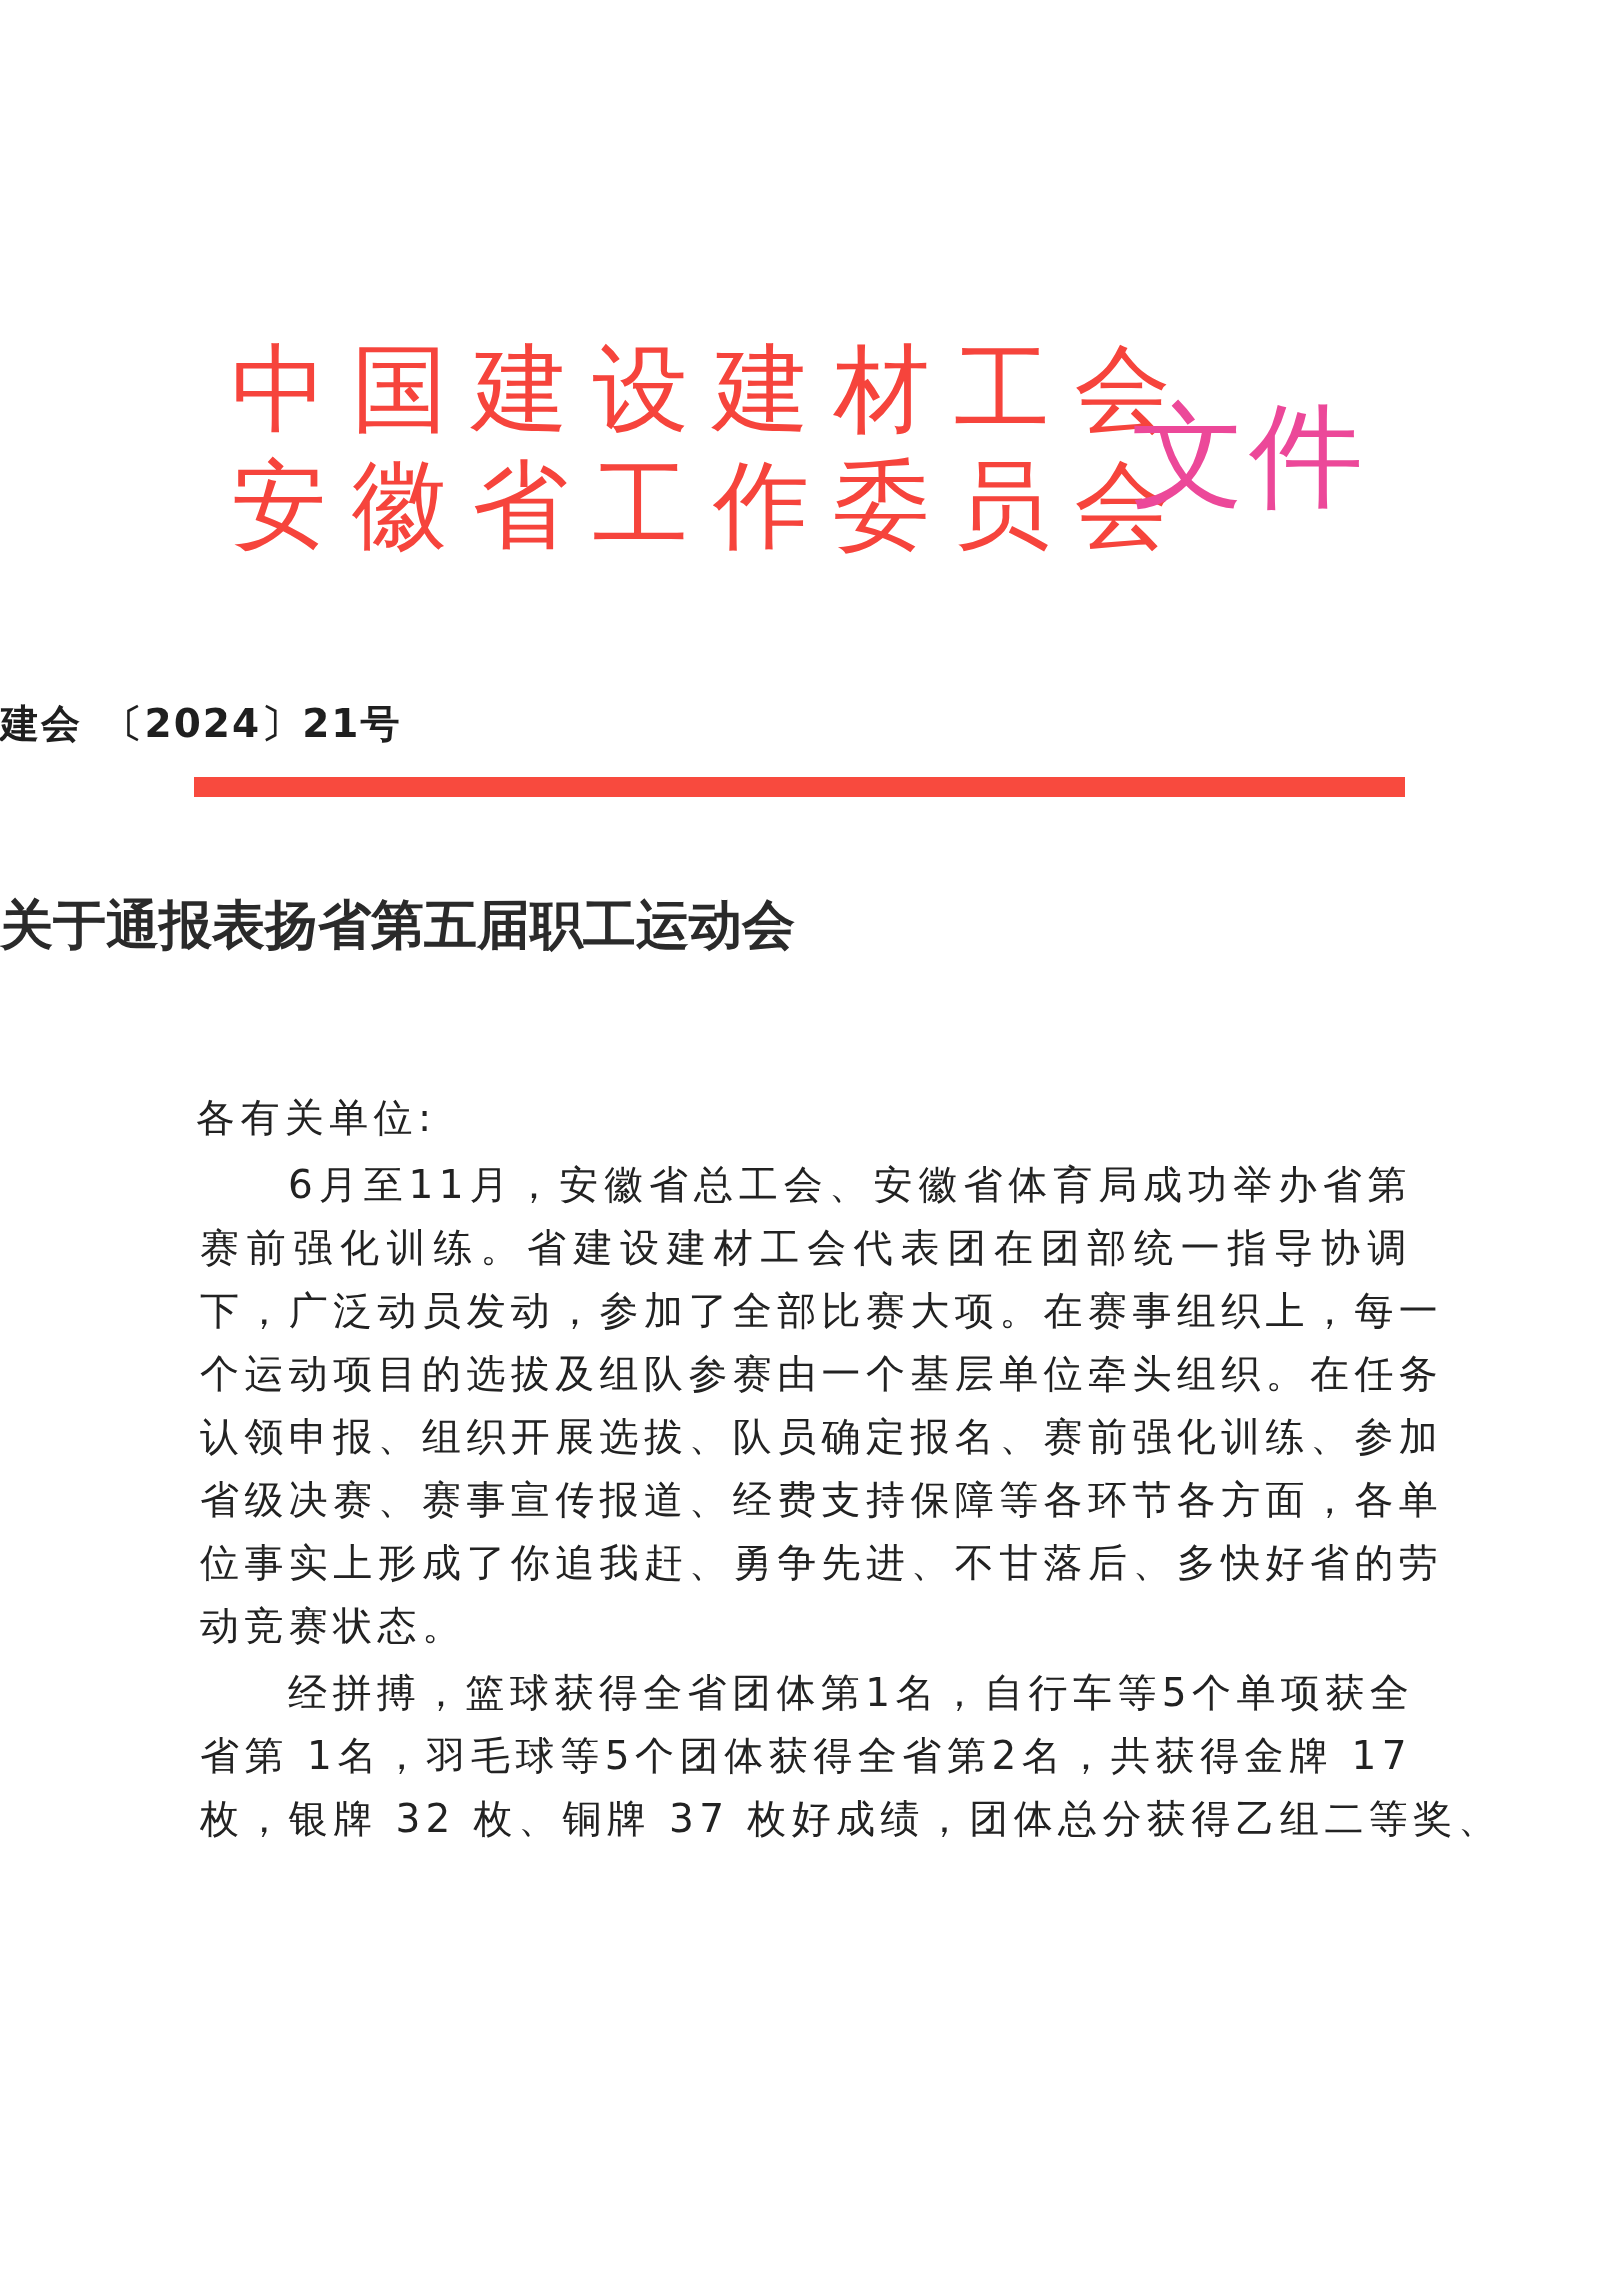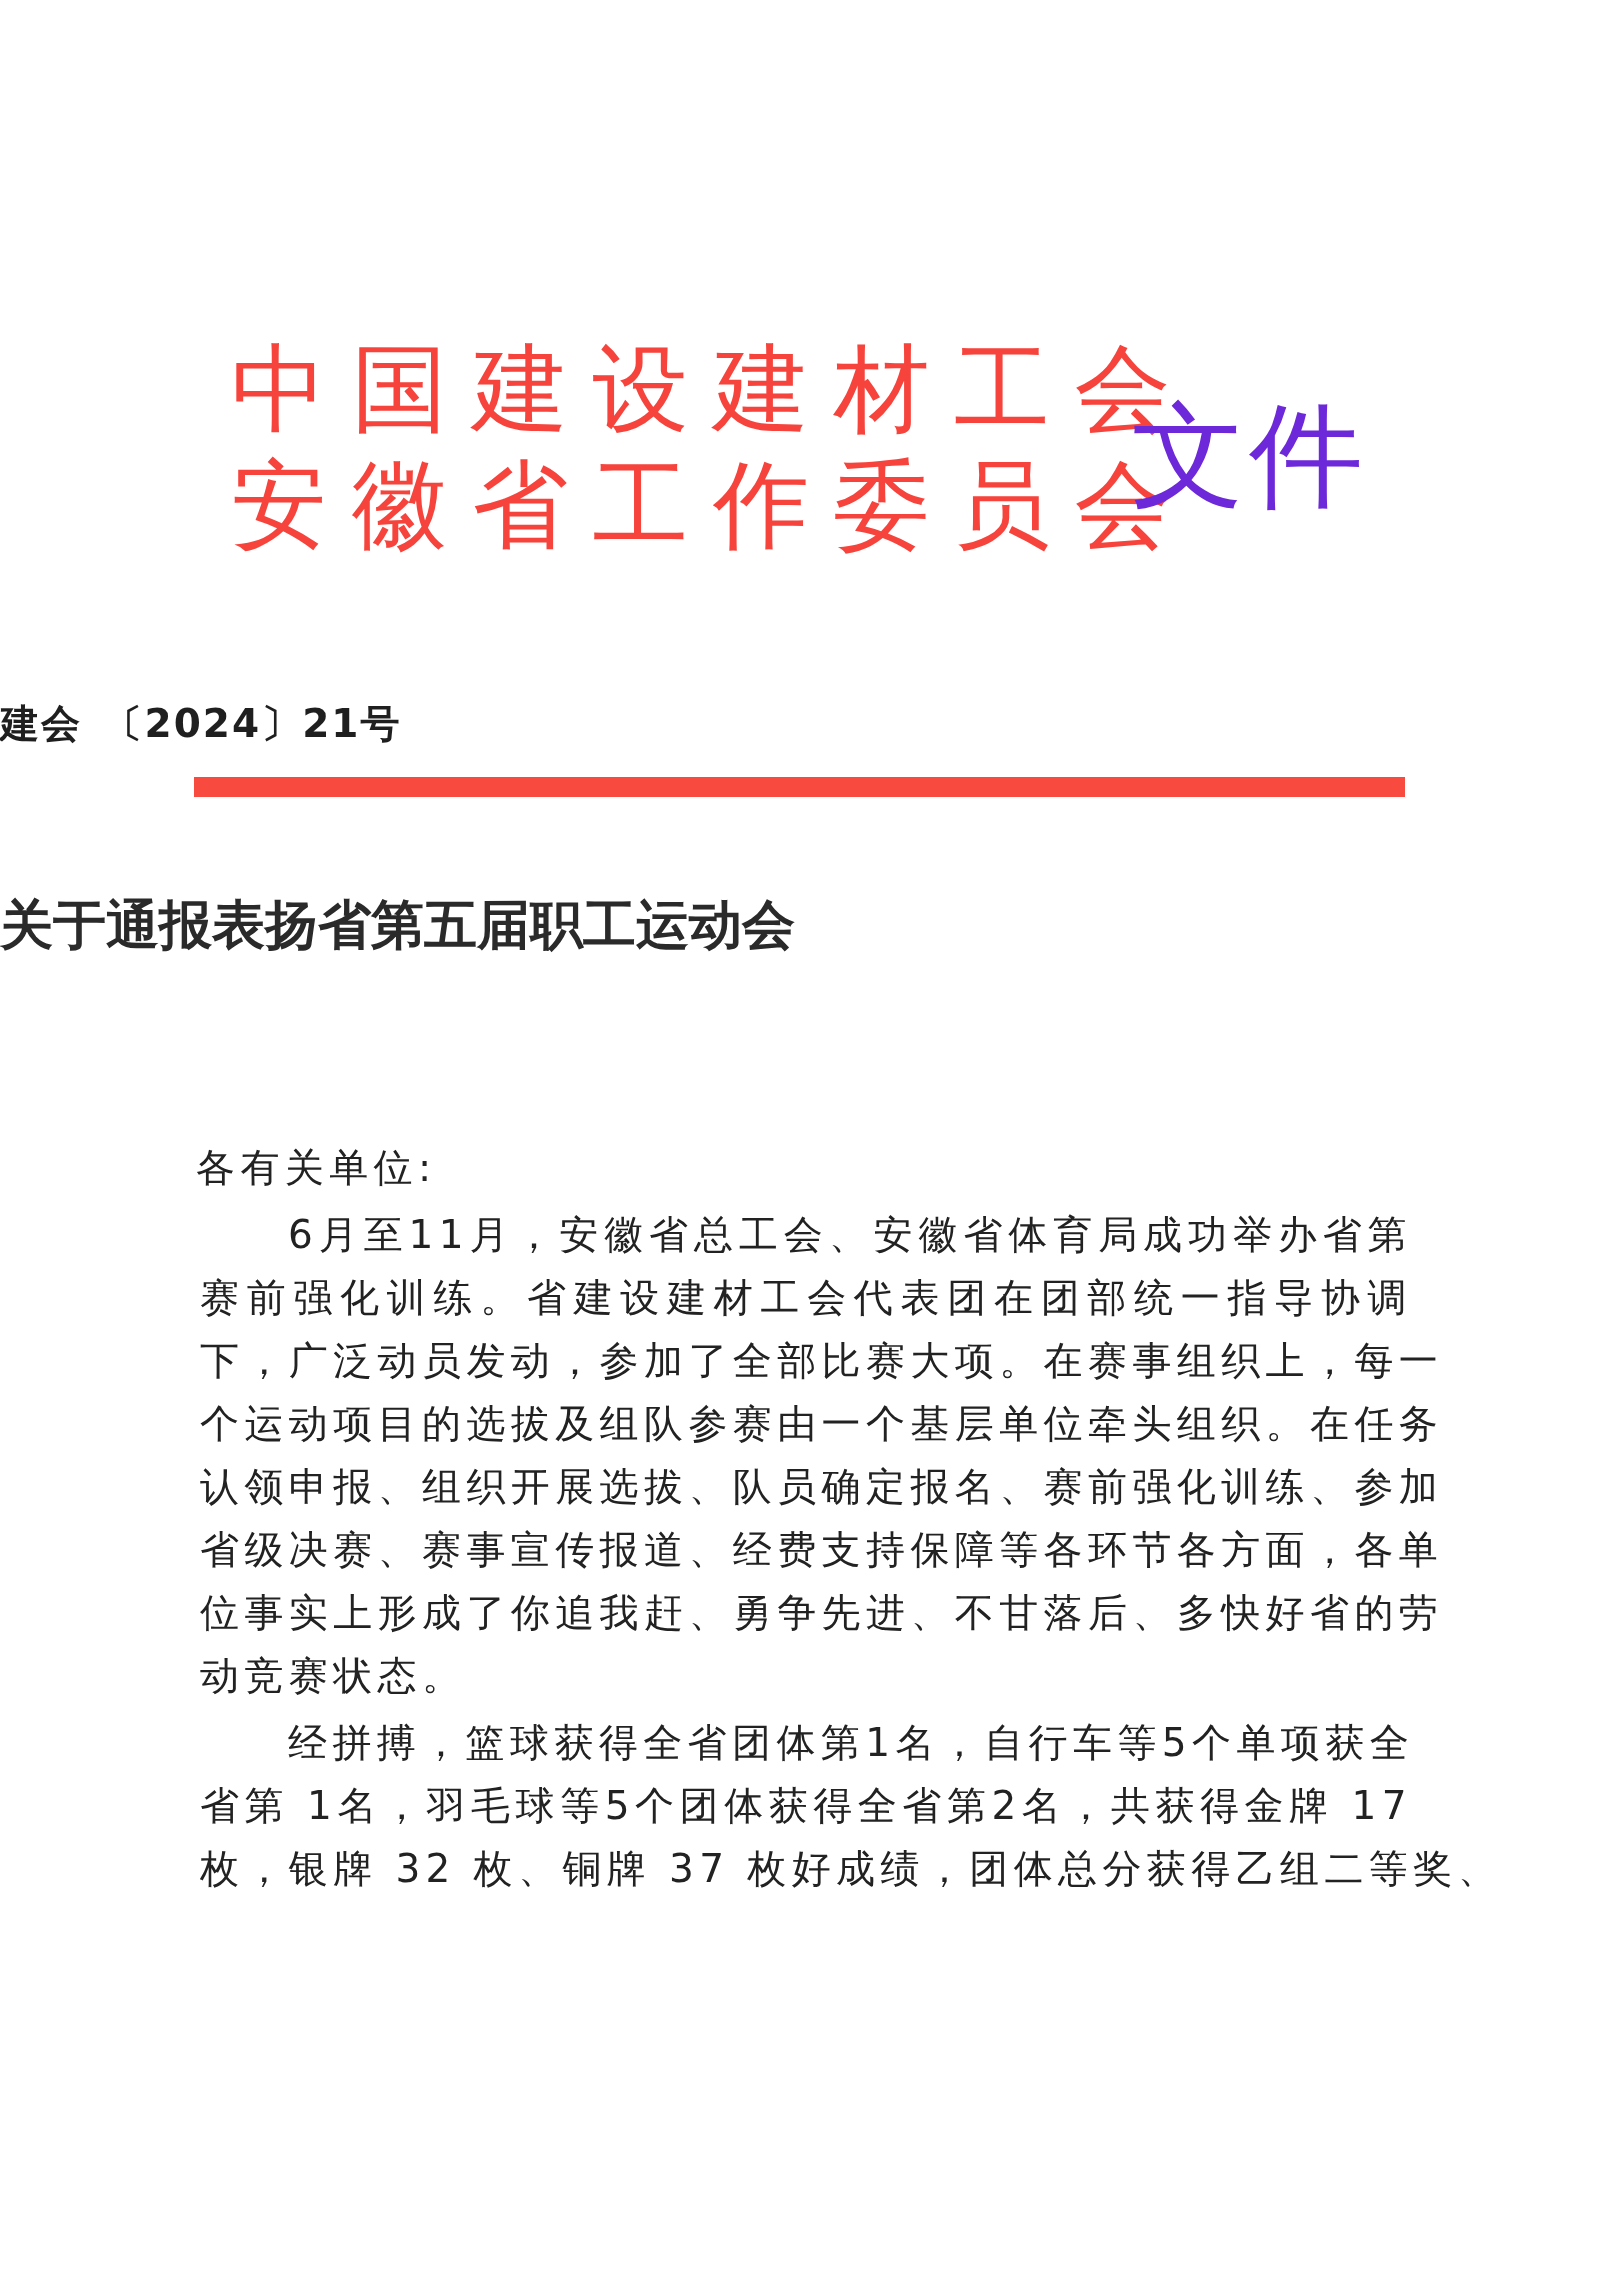--- a/index.html
+++ b/index.html
@@ -43,21 +43,21 @@
       line-height: 116px;
       height: 116px;
       letter-spacing: 24.5px;
       white-space: nowrap;
       font-weight: normal;
     }
     .masthead-suffix {
       position: absolute;
       left: 900px;
       top: 61px;
-      color: #6d28d9;
+      color: #ec4899;
       font-family: "DejaVu Serif", "Liberation Serif", serif;
       font-size: 114px;
       line-height: 127px;
       letter-spacing: 3.9px;
       white-space: nowrap;
     }
     
     .doc-number {
       position: absolute;
       left: 0;
@@ -96,21 +96,21 @@
       font-size: 53px;
       line-height: 116px;
       height: 116px;
       letter-spacing: 0px;
       white-space: nowrap;
     }
     
     .doc-body {
       position: absolute;
       left: 196px;
-      top: 1136px;
+      top: 1086px;
       width: 1220px;
       color: #222222;
       font-family: "DejaVu Sans", "Liberation Sans", sans-serif;
       font-size: 39px;
       line-height: 63px;
       letter-spacing: 5.4px;
     }
     .salutation {
       display: block;
       margin: 0;

